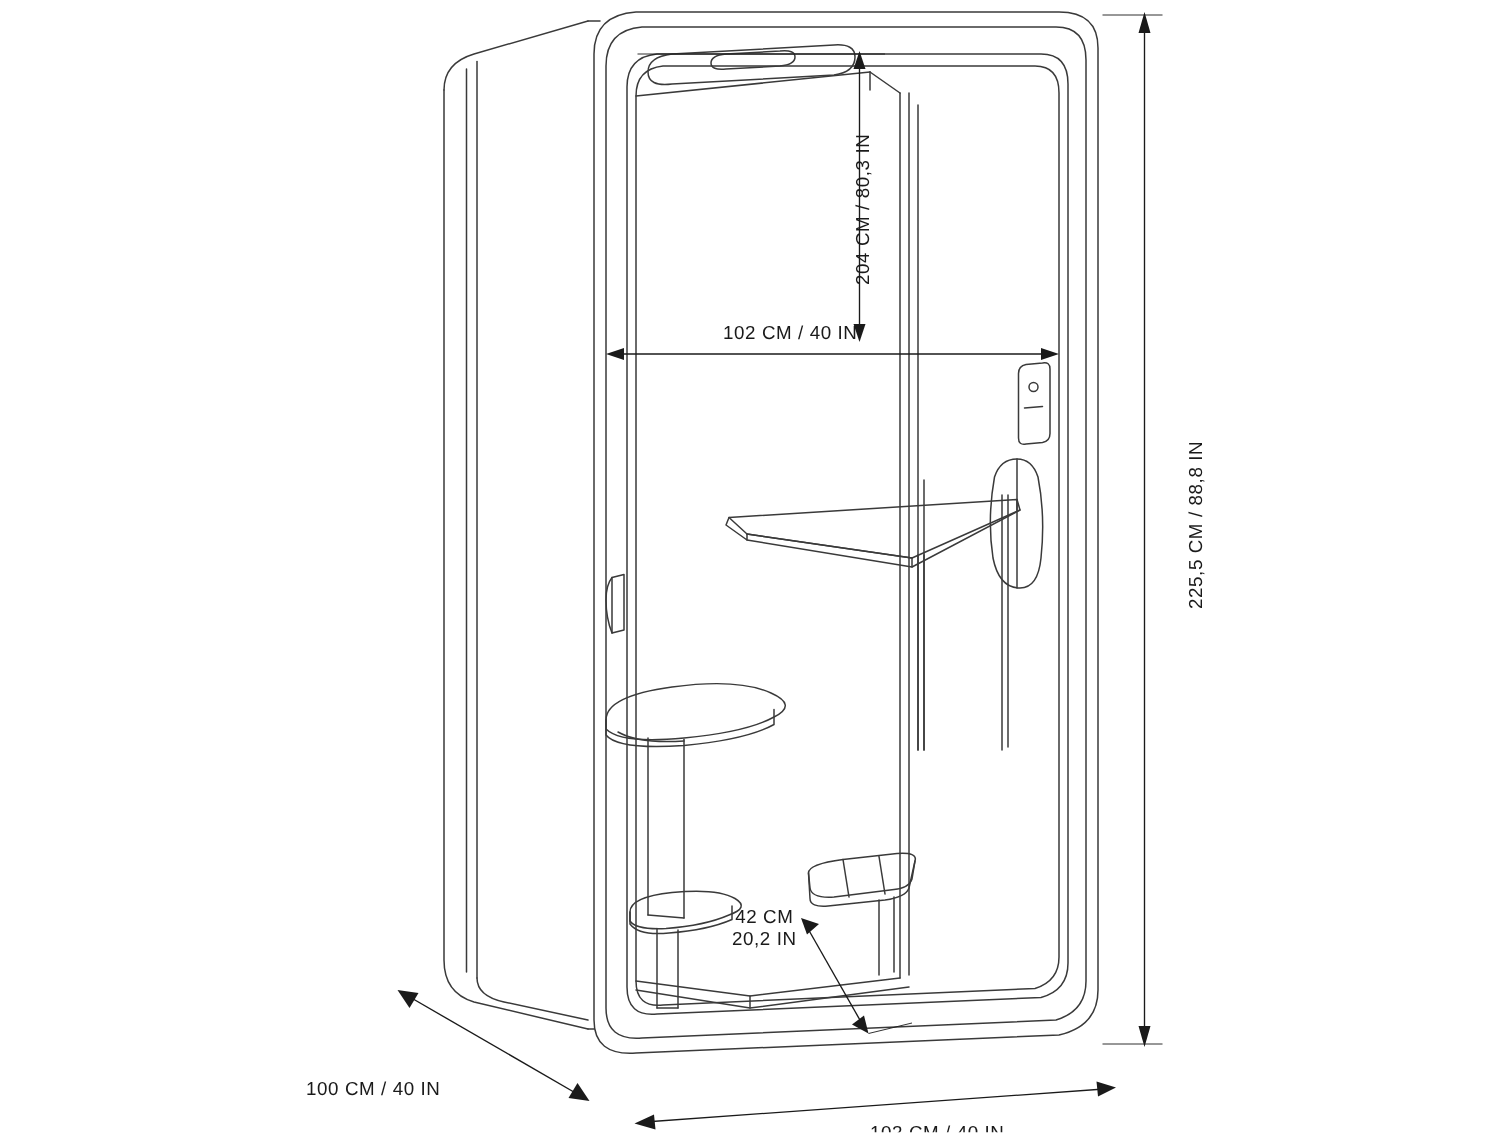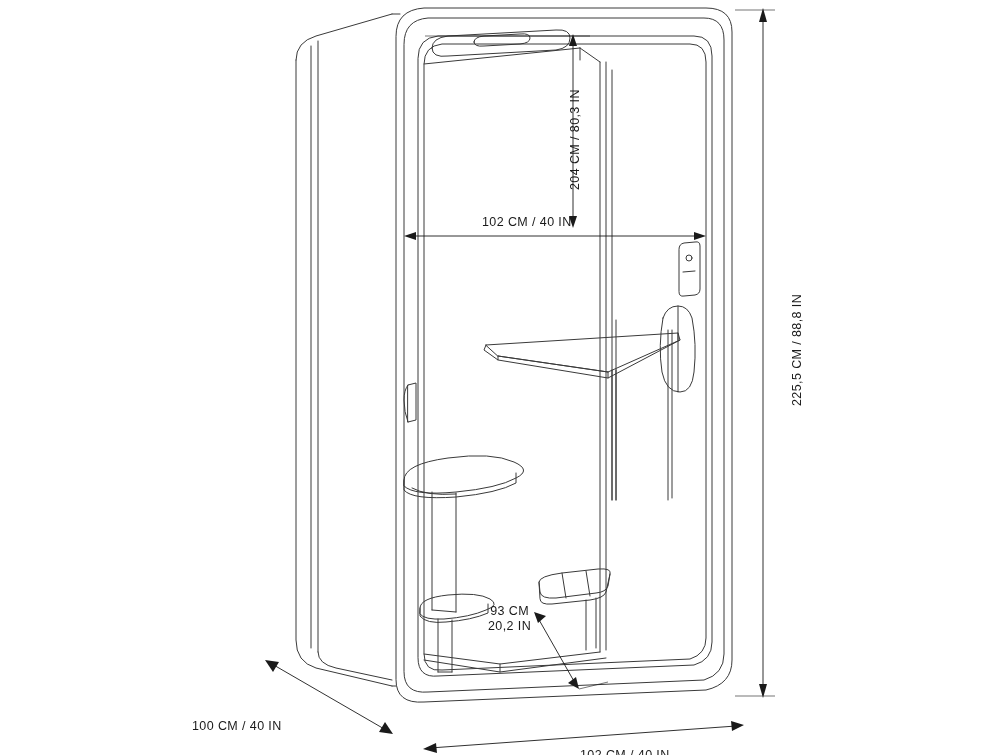--- a/index.html
+++ b/index.html
@@ -207,22 +207,22 @@
       </g>
     </g>
   </svg>
 
   <div class="dimlabel rot" style="left:568px; top:190px; transform: rotate(-90deg);">204 CM / 80,3 IN</div>
 
   <div class="dimlabel" style="left:482px; top:215px;">102 CM / 40 IN</div>
 
   <div class="dimlabel rot" style="left:790px; top:406px; transform: rotate(-90deg);">225,5 CM / 88,8 IN</div>
 
-  <div class="dimlabel" style="left:192px; top:719px;">100 CM / 40 IN</div>
+  <div class="dimlabel" style="left:204px; top:719px;">100 CM / 40 IN</div>
 
   <div class="dimlabel" style="left:580px; top:748px;">102 CM / 40 IN</div>
 
   <div class="dimlabel two-line" style="left:488px; top:604px;">
-    <span>93 CM</span><br>
+    <span>42 CM</span><br>
     <span>20,2 IN</span>
   </div>
 
 </div>
 
 </body></html>

